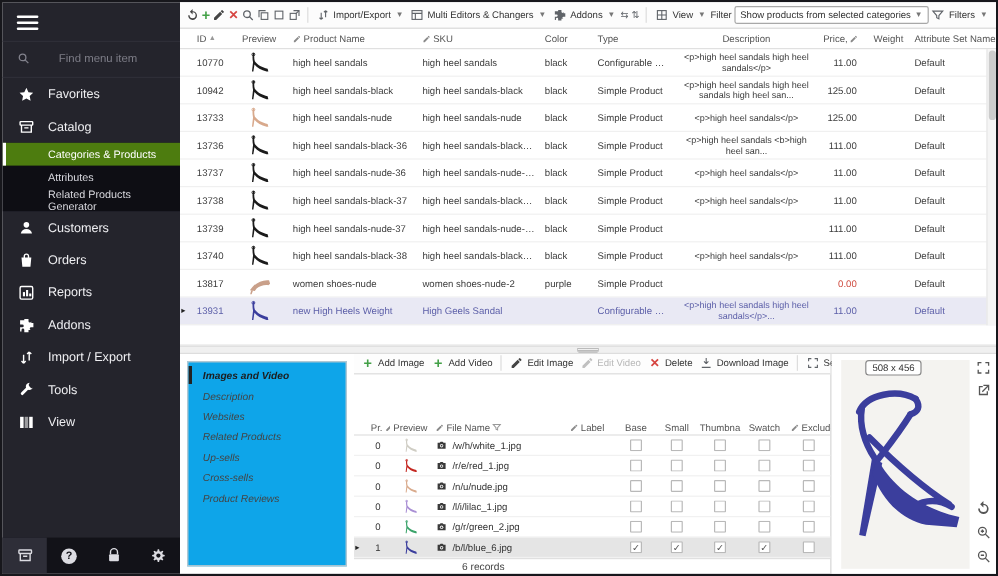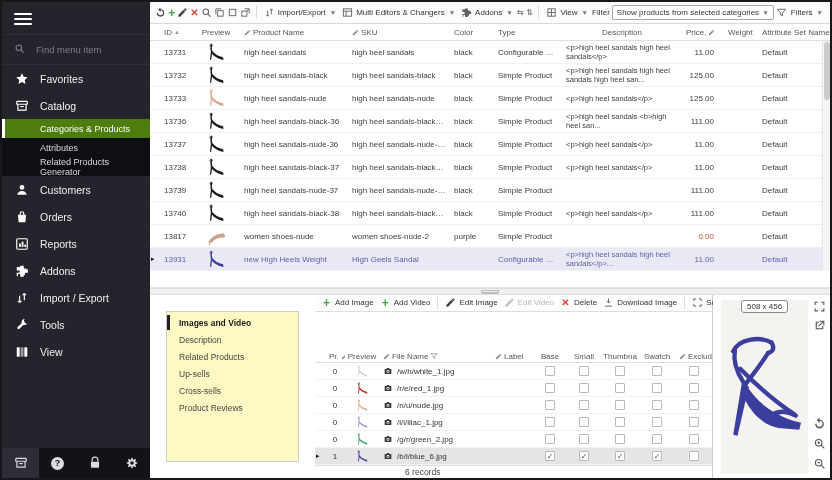--- a/index.html
+++ b/index.html
@@ -4,21 +4,21 @@
 <style>
   * { margin:0; padding:0; box-sizing:border-box; }
   html,body { width:832px; height:480px; overflow:hidden; }
   body { font-family:"Liberation Sans", sans-serif; font-size:9px; color:#333; background:#fff; }
   .app { width:832px; height:480px; display:flex; border:2px solid #17171c; background:#fff; }
 
   
   .sidebar { flex:0 0 148px; background:var(--sidebar-bg,#24242c); color:#e6e6ea; display:flex; flex-direction:column; overflow:hidden; }
   .sb-burger { padding:8px 12px 6px; cursor:pointer; }
   .burger-bar { width:18px; height:2px; background:#fff; margin:3px 0; border-radius:1px; }
-  .sb-search { display:flex; align-items:center; gap:11px; padding:8px 12px; border-top:1px solid #2e2e37; border-bottom:1px solid #2e2e37; color:#82828c; }
+  .sb-search { display:flex; align-items:center; gap:24px; padding:8px 12px; border-top:1px solid #2e2e37; border-bottom:1px solid #2e2e37; color:#82828c; }
   .sb-search svg { width:11px; height:11px; }
   .sb-search input { background:transparent; border:none; outline:none; color:#b9b9c2; font-size:9.5px; width:100px; font-family:inherit; }
   .sb-search input::placeholder { color:#7d7d87; }
   .sb-nav { flex:1; overflow:hidden; }
   .sb-item { display:flex; align-items:center; gap:11px; height:27px; padding:0 13px; font-size:10.5px; cursor:pointer; color:#efeff2; }
   .sb-ic { width:14px; height:14px; display:inline-flex; color:#fff; flex:0 0 14px; }
   .sb-ic svg { width:14px; height:14px; }
   .sb-sub { background:var(--sidebar-sub-bg,#0e0e14); }
   .sb-sub-item { height:19px; display:flex; align-items:center; padding-left:38px; font-size:9px; color:#d9d9df; position:relative; cursor:pointer; }
   .sb-sub-item.sel { background:#4d7c0f; color:#fff; }
@@ -47,39 +47,39 @@
 
   
   .pgrid-wrap { position:relative; }
   .pgrid-header,.pgrid-row { display:grid; grid-template-columns:10px 32px 48px 108px 102px 44px 68px 120px 42px 34px 1fr; align-items:center; }
   .pgrid-header { height:17px; border-bottom:1px solid #e0e0e0; color:#555; font-size:8px; }
   .pgrid-header .pc { display:flex; align-items:center; gap:2px; }
   .pgrid-row { height:23px; border-bottom:1px solid #f0f0f0; font-size:8px; color:#3c3c3c; cursor:pointer; }
   .pgrid-row.sel { background:var(--selected-row-bg,#e9e9f4); color:var(--selected-row-text,#5c5fa8); }
   .pc { padding:0 4px; overflow:hidden; white-space:nowrap; text-overflow:ellipsis; }
   .pc.center { justify-content:center; text-align:center; }
-  .pc.desc { white-space:normal; font-size:7.5px; line-height:1.2; max-height:19px; }
+  .pc.desc { white-space:normal; font-size:7.5px; line-height:1.2; max-height:19px; text-align:center; }
   .pc.price { text-align:right; padding-right:10px; }
   .pc.red { color:var(--price-zero-red,#cf4a3e); }
   .pc.exp { font-size:7px; color:#222; padding:0 1px; }
   .shoe { width:19px; height:19px; display:block; margin:0 auto; }
   .shoe svg { width:19px; height:19px; }
   .sort { font-size:6px; color:#999; }
   .pencil { width:7px; height:7px; fill:#8a8a8a; flex:0 0 7px; }
   .pgrid-empty { height:17px; border-bottom:1px solid #e6e6e6; }
   .status { height:17px; display:flex; align-items:center; padding-left:88px; font-size:8.5px; color:#444; background:#fff; }
   .vscroll { position:absolute; top:17px; right:0; width:8px; height:230px; background:#f5f5f5; border-left:1px solid #e6e6e6; }
   .vscroll .thumb { width:6px; margin:1px auto; height:58px; background:#ccc; border-radius:3px; }
 
   .splitter { height:7px; background:#f0f0f0; border-top:1px solid #ddd; border-bottom:1px solid #ddd; position:relative; cursor:row-resize; }
   .splitter .grip { position:absolute; left:50%; top:2px; width:16px; height:1px; box-shadow:0 0 0 1px #bbb, 0 2px 0 0 #bbb; transform:translateX(-50%); }
 
   
   .bottom { flex:1; display:flex; min-height:0; }
-  .dtabs { flex:0 0 133px; border:1px solid #ccc; margin:16px; padding-top:2px; background:#fef9c3; overflow:hidden; }
+  .dtabs { flex:0 0 133px; border:1px solid #ccc; margin:6px; padding-top:2px; background:#0ea5e9; overflow:hidden;font-style:italic; }
   .dtab { height:17px; display:flex; align-items:center; padding-left:12px; font-size:8.5px; color:#444; position:relative; cursor:pointer; }
   .dtab.sel { font-weight:bold; color:#1d1d1d; }
   .dtab.sel::before { content:""; position:absolute; left:0; top:1px; bottom:1px; width:3px; background:#222; }
 
   .ipanel { flex:0 0 398px; display:flex; flex-direction:column; border-right:1px solid #ccc; min-width:0; }
   .itoolbar { height:22px; display:flex; align-items:center; gap:2px; padding:0 4px; border-bottom:1px solid #ddd; font-size:8px; background:#fdfdfd; }
   .itoolbar .ovf { margin-left:auto; color:#888; font-size:7px; padding-right:2px; }
   .igrid-header,.igrid-row { display:grid; grid-template-columns:10px 20px 34px 112px 42px 34px 34px 38px 36px 1fr; align-items:center; font-size:8px; }
   .igrid-header { height:16px; border-bottom:1px solid #e0e0e0; color:#555;margin-top:39px; }
   .igrid-header .pc { display:flex; align-items:center; gap:2px; }
@@ -380,39 +380,39 @@
         <div class="pc">
             <span>Weight</span>
           </div>
         <div class="pc">
             <span>Attribute Set Name</span>
           </div>
       </div>
       <div id="pgrid-body">
           <div class="pgrid-row">
             <div class="pc exp"></div>
-            <div class="pc">13731</div>
+            <div class="pc">10770</div>
             <div class="pc center">
               <span class="shoe" style="color: rgb(27, 27, 27);"><svg viewBox="0 0 64 64">
                   <circle cx="14" cy="8" r="4" fill="none" stroke="currentColor" stroke-width="2.5"></circle>
                   <path fill="currentColor" d="M13 4 L17 4 C16 12 16 20 18 27 C25 37 39 45 54 48 L56 56 L51 56 C36 52 24 45 17 36 L14 56 L10 56 L13 30 C11 20 11 12 13 4 Z"></path>
                 </svg></span>
             </div>
             <div class="pc">high heel sandals</div>
             <div class="pc">high heel sandals</div>
             <div class="pc">black</div>
             <div class="pc">Configurable Product</div>
             <div class="pc desc">&lt;p&gt;high heel sandals high heel sandals&lt;/p&gt;</div>
             <div class="pc price">11.00</div>
             <div class="pc"></div>
             <div class="pc">Default</div>
           </div>
           <div class="pgrid-row">
             <div class="pc exp"></div>
-            <div class="pc">13732</div>
+            <div class="pc">10942</div>
             <div class="pc center">
               <span class="shoe" style="color: rgb(27, 27, 27);"><svg viewBox="0 0 64 64">
                   <circle cx="14" cy="8" r="4" fill="none" stroke="currentColor" stroke-width="2.5"></circle>
                   <path fill="currentColor" d="M13 4 L17 4 C16 12 16 20 18 27 C25 37 39 45 54 48 L56 56 L51 56 C36 52 24 45 17 36 L14 56 L10 56 L13 30 C11 20 11 12 13 4 Z"></path>
                 </svg></span>
             </div>
             <div class="pc">high heel sandals-black</div>
             <div class="pc">high heel sandals-black</div>
             <div class="pc">black</div>
             <div class="pc">Simple Product</div>
@@ -573,20 +573,21 @@
     <div class="pgrid-empty"></div>
 
     <div class="splitter">
         <span class="grip"></span>
       </div>
 
     <div class="bottom">
       <div class="dtabs" id="dtabs">
           <div class="dtab sel">Images and Video</div>
           <div class="dtab">Description</div>
+          <div class="dtab">Websites</div>
           <div class="dtab">Related Products</div>
           <div class="dtab">Up-sells</div>
           <div class="dtab">Cross-sells</div>
           <div class="dtab">Product Reviews</div>
         </div>
 
       <div class="ipanel">
         <div class="itoolbar">
           <span class="tbtn">
               <span class="ico green">+</span>

